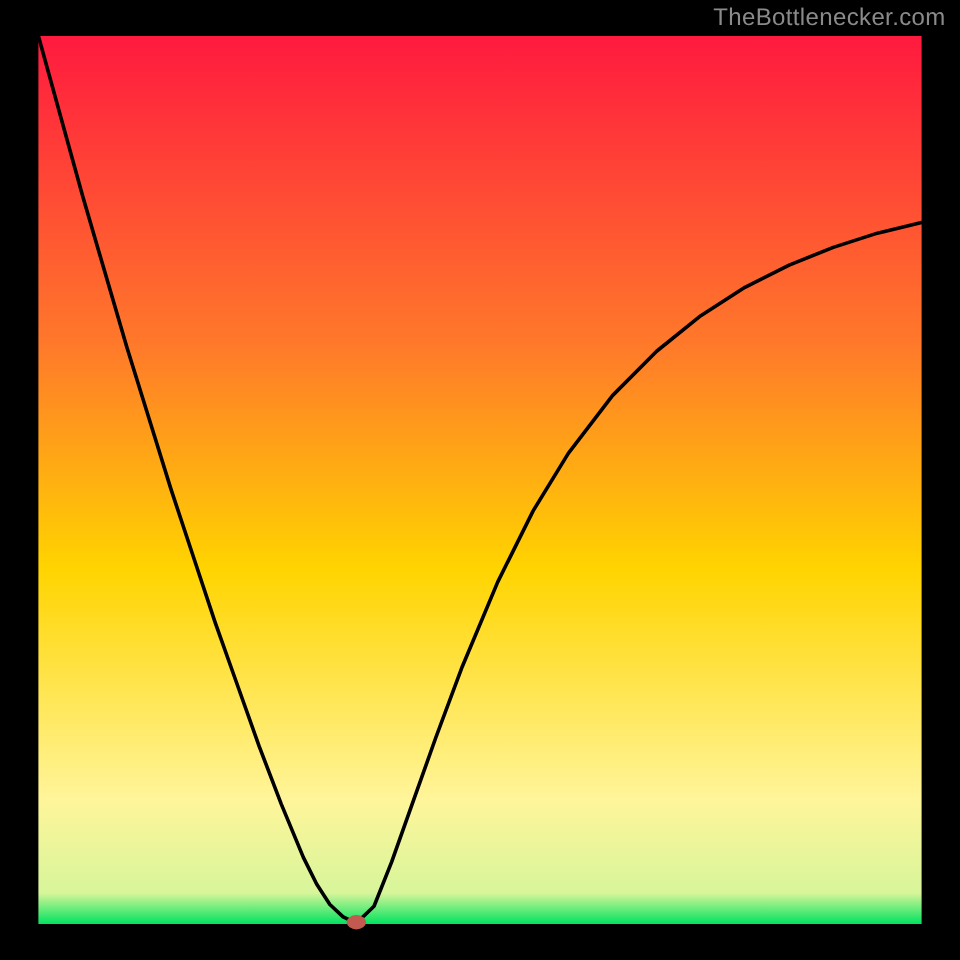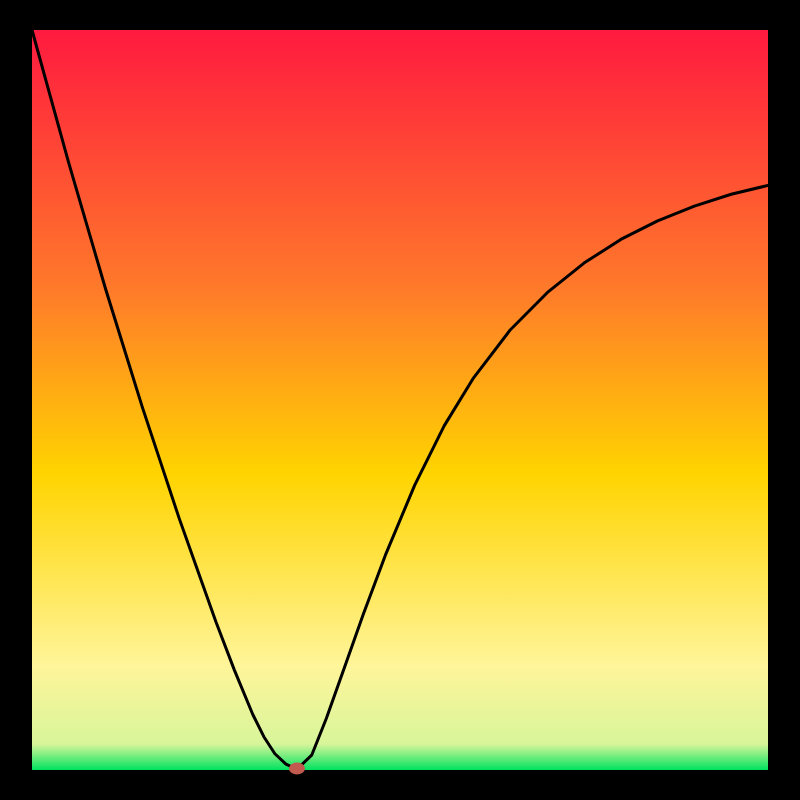--- a/index.html
+++ b/index.html
@@ -45,13 +45,14 @@
           <stop offset="60%" stop-color="#ffd400"></stop>
           <stop offset="86%" stop-color="#fff59a"></stop>
           <stop offset="96.5%" stop-color="#d8f59a"></stop>
           <stop offset="100%" stop-color="#00e35f"></stop>
         </linearGradient>
     </defs>
     <rect id="plot-bg" x="32" y="30" width="736" height="740" fill="url(#bg-grad)"></rect>
     <path id="curve" fill="none" d="M32.00 30.00 L50.40 96.60 L68.80 163.20 L87.20 226.10 L105.60 289.00 L124.00 348.20 L142.40 407.40 L160.80 462.90 L179.20 518.40 L197.60 570.20 L216.00 622.00 L234.40 670.10 L252.80 714.50 L263.84 736.70 L274.88 753.72 L285.92 764.08 L296.96 769.26 L311.68 755.20 L326.40 718.20 L344.80 666.40 L363.20 614.60 L385.28 555.40 L414.72 485.10 L444.16 425.90 L473.60 377.80 L510.40 329.70 L547.20 292.70 L584.00 263.10 L620.80 239.42 L657.60 220.92 L694.40 206.12 L731.20 194.28 L768.00 185.40" stroke="#000000" stroke-width="3" stroke-linejoin="round" stroke-linecap="round"></path>
     <ellipse id="marker" cx="296.96" cy="768.52" rx="8" ry="6" fill="#c25a4f"></ellipse>
   </svg>
+  <div class="watermark">TheBottleneсker.com</div>
 </div>
 
 </body></html>

